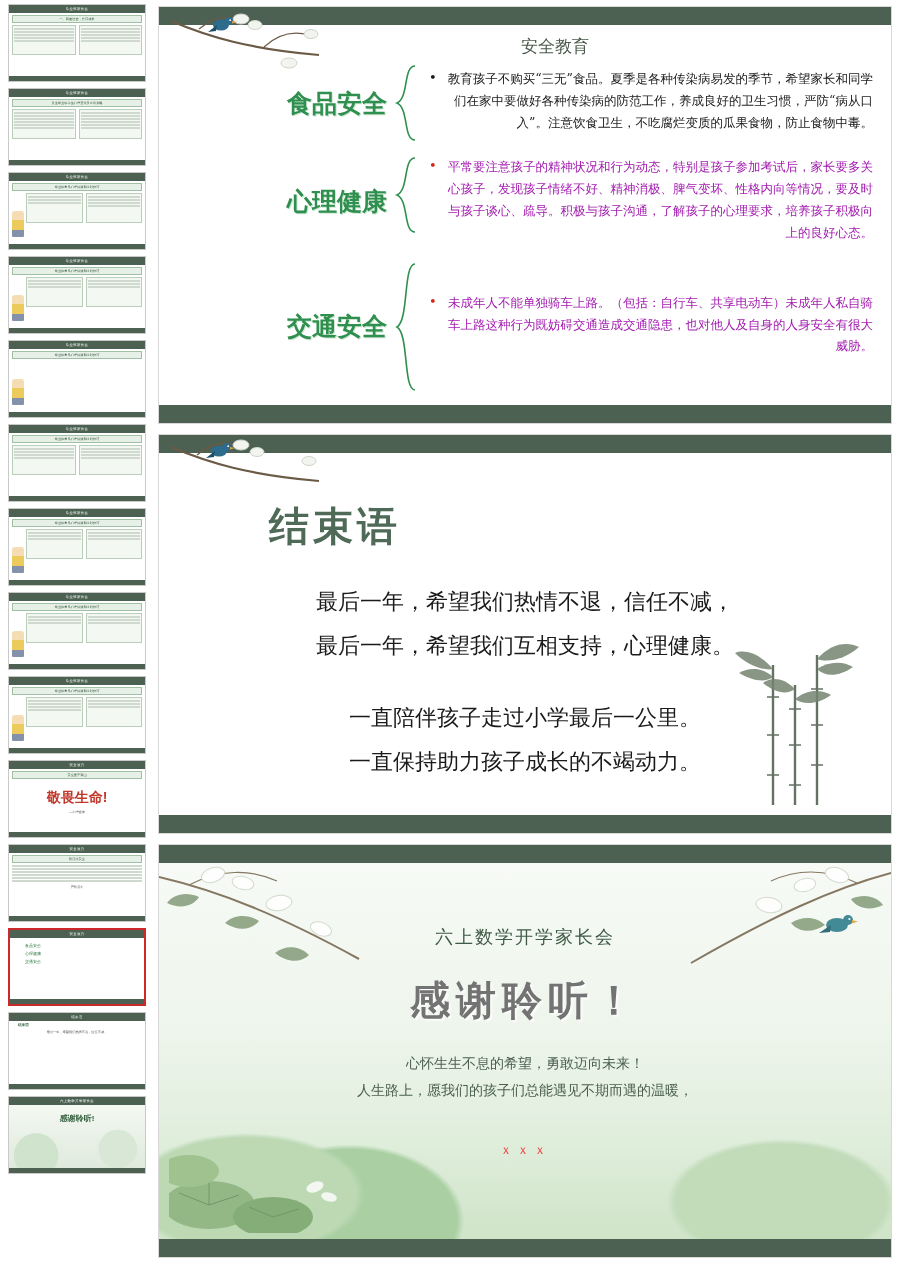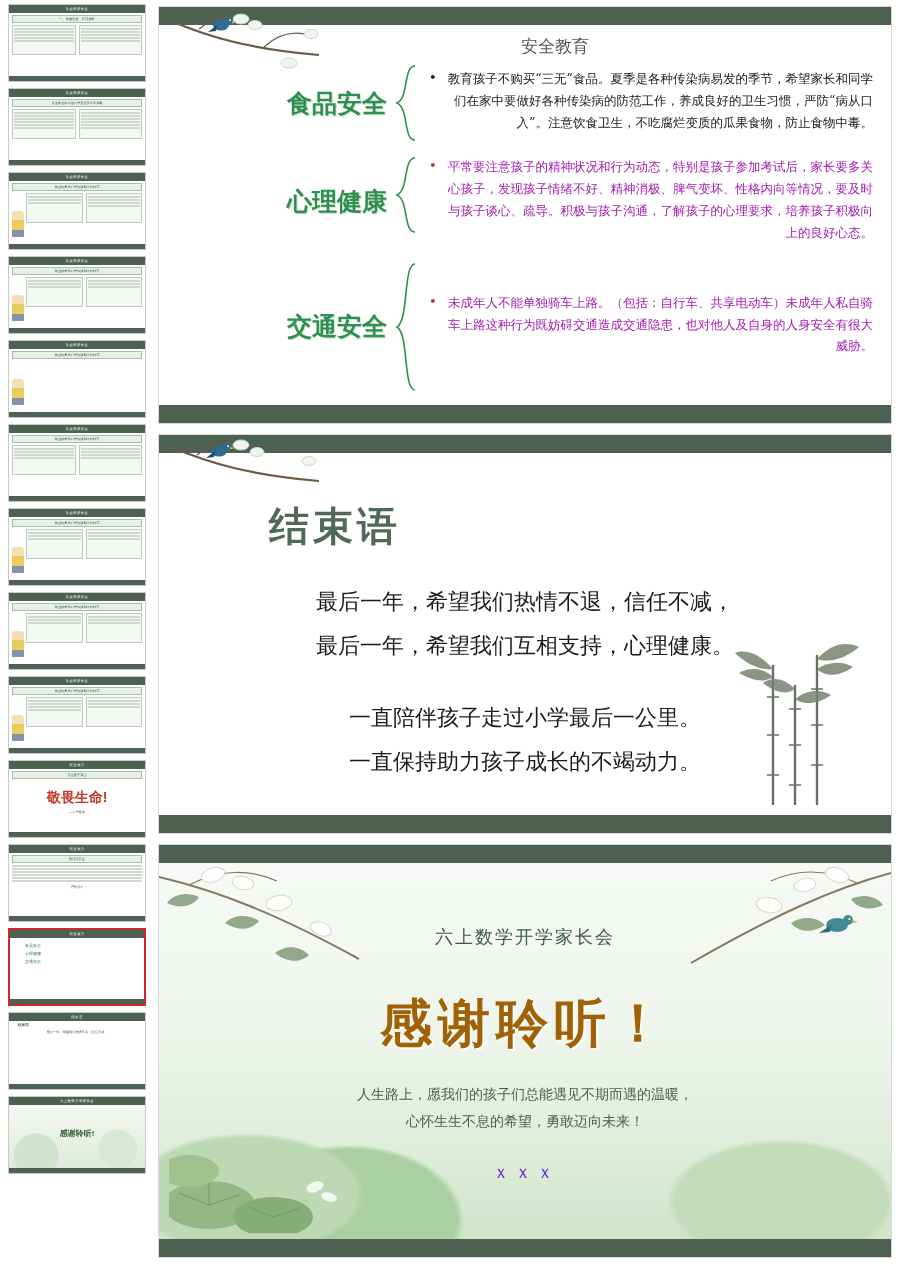--- a/index.html
+++ b/index.html
@@ -306,40 +306,40 @@
     padding-top: 62px;
   }
   .s3-sub {
     font-family: "DejaVu Serif", serif;
     font-size: 18px;
     color: #3f5a46;
     letter-spacing: 2px;
   }
   .s3-main {
     font-family: "DejaVu Serif", serif;
-    font-size: 52px;
+    font-size: 40px;
     font-weight: bold;
-    color: #a16207;
+    color: #737373;
     letter-spacing: 6px;
-    margin-top: 40px;
+    margin-top: 24px;
     text-shadow: 2px 2px 2px rgba(255,255,255,.8);
   }
   .s3-poem {
     margin-top: 22px;
     text-align: center;
     font-family: "DejaVu Serif", serif;
     font-size: 14px;
     color: #4a5f4c;
     line-height: 1.9;
   }
   .s3-xxx {
-    margin-top: 26px;
-    font-size: 18px;
+    margin-top: 38px;
+    font-size: 13px;
     letter-spacing: 4px;
-    color: #6d28d9;
+    color: #ef4444;
   }
   .leaf-tl, .leaf-tr {
     position: absolute;
     width: 240px; height: 150px;
     opacity: .9;
   }
   .leaf-tl { top: 18px; left: 0; }
   .leaf-tr { top: 18px; right: 0; }
 </style>
 </head>
@@ -585,21 +585,21 @@
         <div class="t-title" style="text-align:left;margin-left:6px">结束语</div>
         <div class="t-sub">最后一年，希望我们热情不退，信任不减，</div>
       </div>
       <div class="t-foot"></div>
     </div>
 
     <div class="thumb">
       <div class="t-head">六上数学开学家长会</div>
       <div class="t-pic"></div>
       <div class="t-body">
-        <div class="t-big" style="margin-top:22px">感谢聆听!</div>
+        <div class="t-big" style="margin-top:7px">感谢聆听!</div>
       </div>
       <div class="t-foot"></div>
     </div>
 
   </div>
 
   <div class="slides">
 
     <div class="slide slide-1">
       <div class="band top"></div>
@@ -769,21 +769,21 @@
         <g fill="#ffffff" opacity=".9">
           <ellipse cx="146" cy="74" rx="9" ry="5" transform="rotate(-20 146 74)"></ellipse>
           <ellipse cx="160" cy="84" rx="8" ry="4.5" transform="rotate(14 160 84)"></ellipse>
         </g>
       </svg>
 
       <div class="s3-content">
         <div class="s3-sub">六上数学开学家长会</div>
         <div class="s3-main">感谢聆听！</div>
         <div class="s3-poem">
+          <div>心怀生生不息的希望，勇敢迈向未来！</div>
           <div>人生路上，愿我们的孩子们总能遇见不期而遇的温暖，</div>
-          <div>心怀生生不息的希望，勇敢迈向未来！</div>
         </div>
         <div class="s3-xxx">ｘｘｘ</div>
       </div>
     </div>
 
   </div>
 </div>
 
 </body></html>

